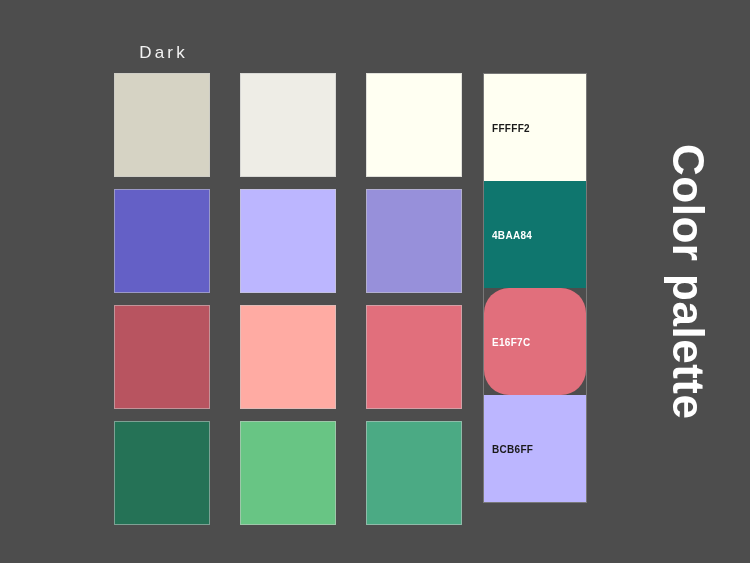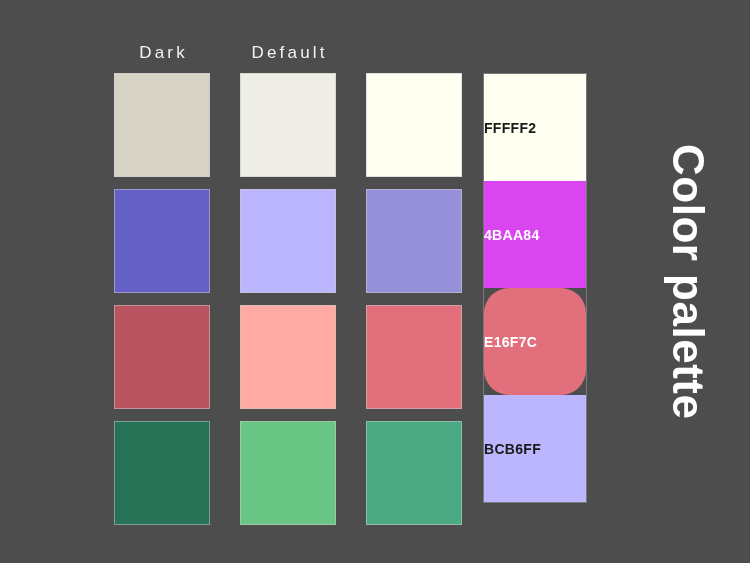--- a/index.html
+++ b/index.html
@@ -84,24 +84,24 @@
     flex-direction: column;
     box-sizing: border-box;
     border: 1px solid rgba(200, 200, 200, 0.35);
   }
   .stack-item {
     flex: 1 1 0;
     position: relative;
   }
   .stack-label {
     position: absolute;
-    left: 0;
+    left: 8px;
     top: 50%;
     transform: translateY(-50%);
-    font-size: 14px;
+    font-size: 10px;
     font-weight: bold;
     letter-spacing: 0.3px;
     white-space: nowrap;
   }
 
   
   .vtitle {
     position: absolute;
     left: 628px;
     top: 0;
@@ -122,21 +122,20 @@
     white-space: nowrap;
   }
 </style>
 </head>
 <body style="background-color: rgb(77, 77, 77);">
 
 <div class="stage" style="background-color: rgb(77, 77, 77);">
 
   <div class="col-headers">
     <div class="col-header">Dark</div>
-    <div class="col-header">Default</div>
   </div>
 
   <div class="grid">
 
     <div class="grid-row">
       <div class="grid-cell" style="background-color: rgb(214, 211, 196);"></div>
       <div class="grid-cell" style="background-color: rgb(238, 237, 230);"></div>
       <div class="grid-cell" style="background-color: rgb(255, 255, 242);"></div>
     </div>
 
@@ -157,21 +156,21 @@
       <div class="grid-cell" style="background-color: rgb(104, 197, 132);"></div>
       <div class="grid-cell" style="background-color: rgb(75, 170, 132);"></div>
     </div>
 
   </div>
 
   <div class="stack">
     <div class="stack-item" style="background-color: rgb(255, 255, 242);">
       <span class="stack-label" style="color: rgb(26, 26, 26);">FFFFF2</span>
     </div>
-    <div class="stack-item" style="background-color: #d946ef;">
+    <div class="stack-item" style="background-color: #0f766e;">
       <span class="stack-label" style="color: rgb(255, 255, 255);">4BAA84</span>
     </div>
     <div class="stack-item" style="background-color: rgb(225, 111, 124); border-radius: 25px;">
       <span class="stack-label" style="color: rgb(255, 255, 255);">E16F7C</span>
     </div>
     <div class="stack-item" style="background-color: rgb(188, 182, 255);">
       <span class="stack-label" style="color: rgb(26, 26, 26); text-align: center;">BCB6FF</span>
     </div>
   </div>
 

